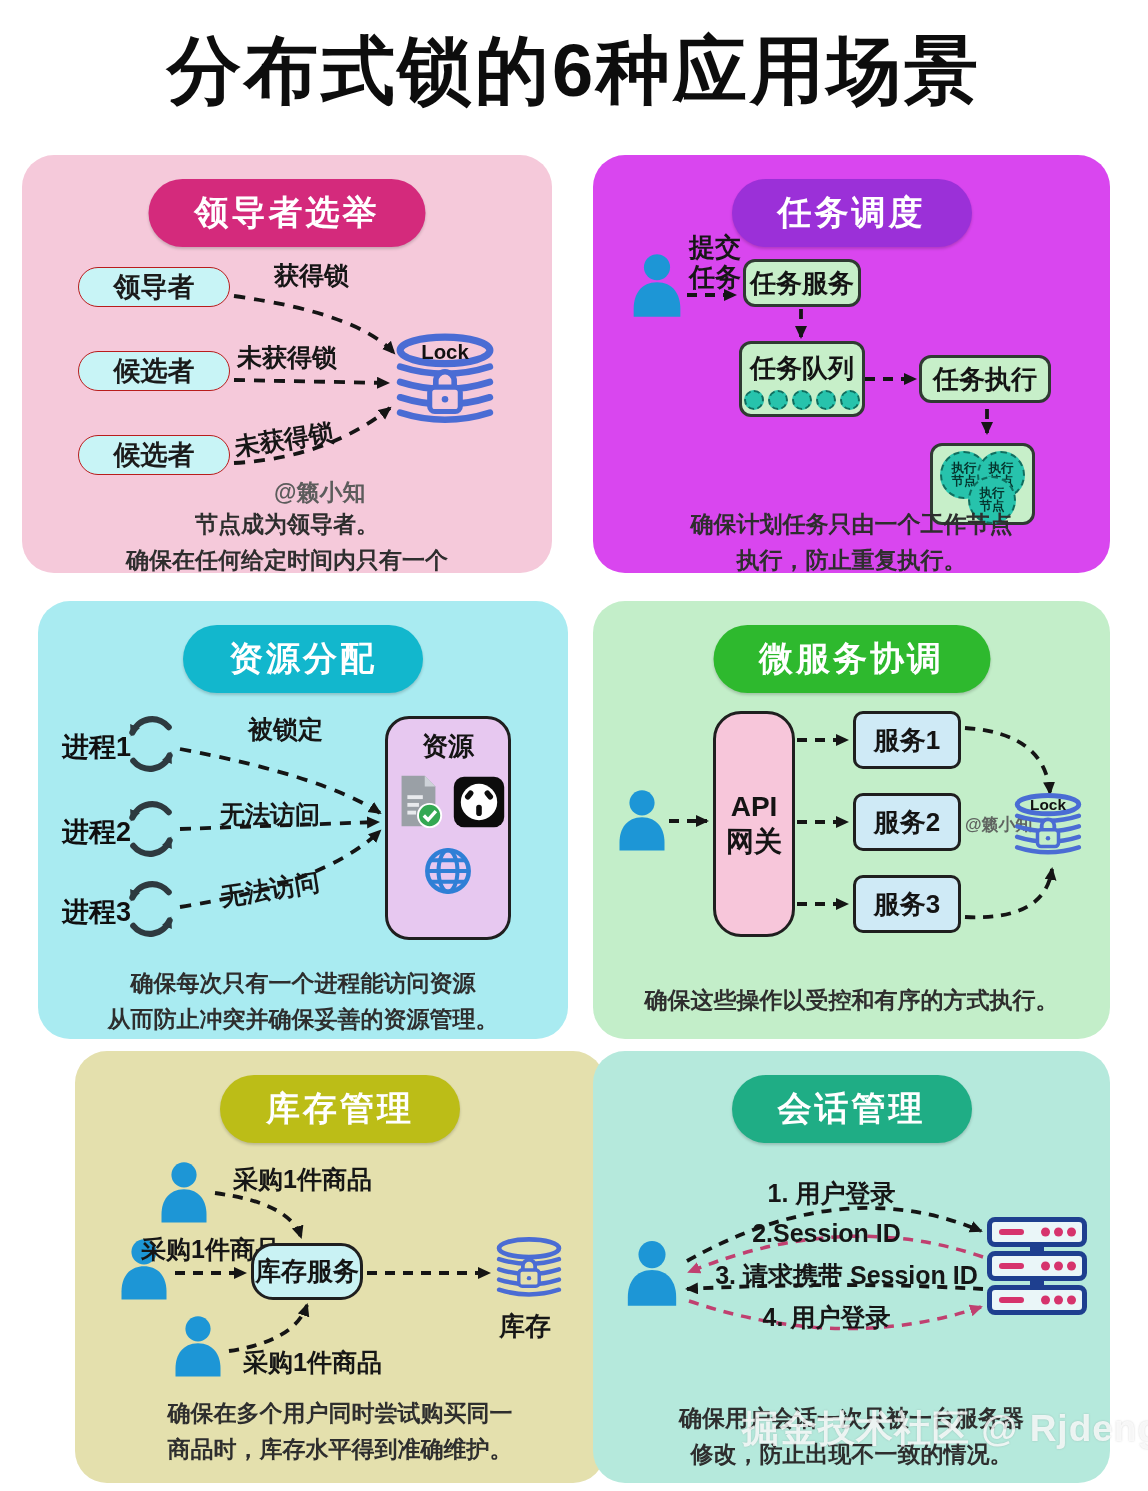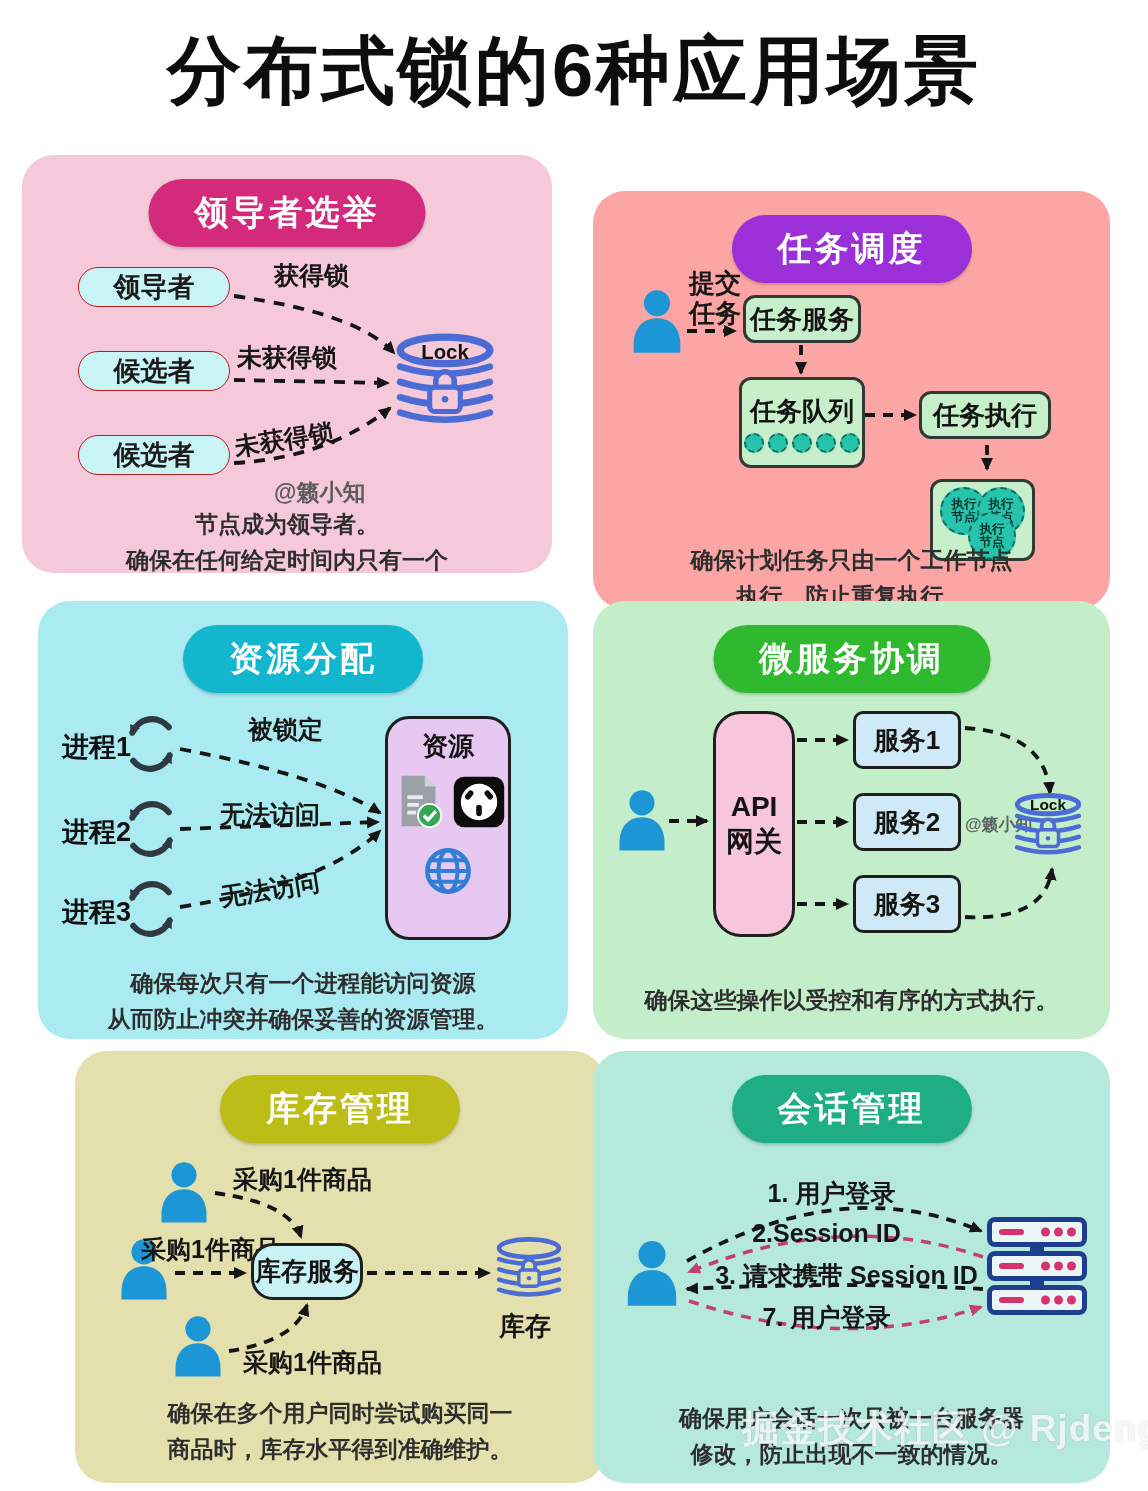--- a/index.html
+++ b/index.html
@@ -2,21 +2,21 @@
 <html><head>
 <meta charset="utf-8">
 <style>
   html,body{margin:0;padding:0;background:#ffffff;}
   body{font-family:"Liberation Sans","DejaVu Sans",sans-serif;}
   #stage{position:relative;width:1148px;height:1491px;background:#ffffff;overflow:hidden;margin:0 auto;}
   #main-title{position:absolute;top:22px;left:0;width:100%;text-align:center;
     font-size:74px;font-weight:900;color:#0d0d0d;letter-spacing:3px;}
   .panel{position:absolute;border-radius:32px;}
   .p1{left:22px;top:155px;width:530px;height:418px;background:#f5c9da;}
-  .p2{left:593px;top:155px;width:517px;height:418px;background:#fca5a5;margin-top:36px;}
+  .p2{left:593px;top:155px;width:517px;height:418px;background:#d946ef;}
   .p3{left:38px;top:601px;width:530px;height:438px;background:#a9ebf1;}
   .p4{left:593px;top:601px;width:517px;height:438px;background:#c3eec9;}
   .p5{left:38px;top:1051px;width:530px;height:432px;background:#e4e0ad;margin-left:37px;}
   .p6{left:593px;top:1051px;width:517px;height:432px;background:#b5e9dc;}
   .pill{position:absolute;top:24px;left:50%;transform:translateX(-50%);
     padding:11px 46px;border-radius:36px;color:#fff;font-size:34px;font-weight:bold;
     letter-spacing:3px;white-space:nowrap;box-shadow:0 2px 3px rgba(0,0,0,.18);}
   .pill-1{background:#d42a7c;} .pill-2{background:#9b30d8;} .pill-3{background:#12b7cd;}
   .pill-4{background:#2eb92e;} .pill-5{background:#bcbd17;} .pill-6{background:#1fad85;}
   .arrows{position:absolute;left:0;top:0;width:100%;height:100%;pointer-events:none;}
@@ -135,21 +135,21 @@
       <path d="M30,33 C13,33 5,46 5,61 L5,70 L55,70 L55,61 C55,46 47,33 30,33 Z" fill="#1d96d6"></path>
     </svg>
 
     <div class="lbl" style="left:96px;top:78px;font-size:26px;line-height:1.15;">
       <div>提交</div>
       <div>任务</div>
     </div>
 
     <div class="gbox" style="left:150px;top:104px;width:118px;height:48px;">任务服务</div>
 
-    <div class="gbox" style="left:146px;top:186px;width:126px;height:91px;flex-direction:column;padding-top:2px;text-align:right;">
+    <div class="gbox" style="left:146px;top:186px;width:126px;height:76px;flex-direction:column;padding-top:2px;text-align:right;">
       <div>任务队列</div>
       <div class="qdots">
         <span class="qdot"></span>
           <span class="qdot"></span>
           <span class="qdot"></span>
           <span class="qdot"></span>
           <span class="qdot"></span>
       </div>
     </div>
 
@@ -368,21 +368,21 @@
     </svg>
 
     <svg class="icon" style="left:30px;top:186px;" width="58" height="70" viewBox="0 0 60 70">
       <circle cx="30" cy="17" r="14" fill="#1d96d6"></circle>
       <path d="M30,33 C13,33 5,46 5,61 L5,70 L55,70 L55,61 C55,46 47,33 30,33 Z" fill="#1d96d6"></path>
     </svg>
 
     <div class="lbl" style="left:0;right:40px;top:126px;font-size:25px;text-align:center;">1. 用户登录</div>
     <div class="lbl" style="left:0;right:50px;top:168px;font-size:25px;text-align:center;">2.Session ID</div>
     <div class="lbl" style="left:0;right:10px;top:208px;font-size:25px;text-align:center;">3. 请求携带 Session ID</div>
-    <div class="lbl" style="left:0;right:50px;top:250px;font-size:25px;text-align:center;">7. 用户登录</div>
+    <div class="lbl" style="left:0;right:50px;top:250px;font-size:25px;text-align:center;">4. 用户登录</div>
 
     <div class="icon" style="left:394px;top:166px;width:100px;height:104px;">
       <div class="srv" style="top:0;">
         <span class="srv-line"></span>
         <span class="srv-dots">
             <i></i>
             <i></i>
             <i></i>
           </span>
       </div>

